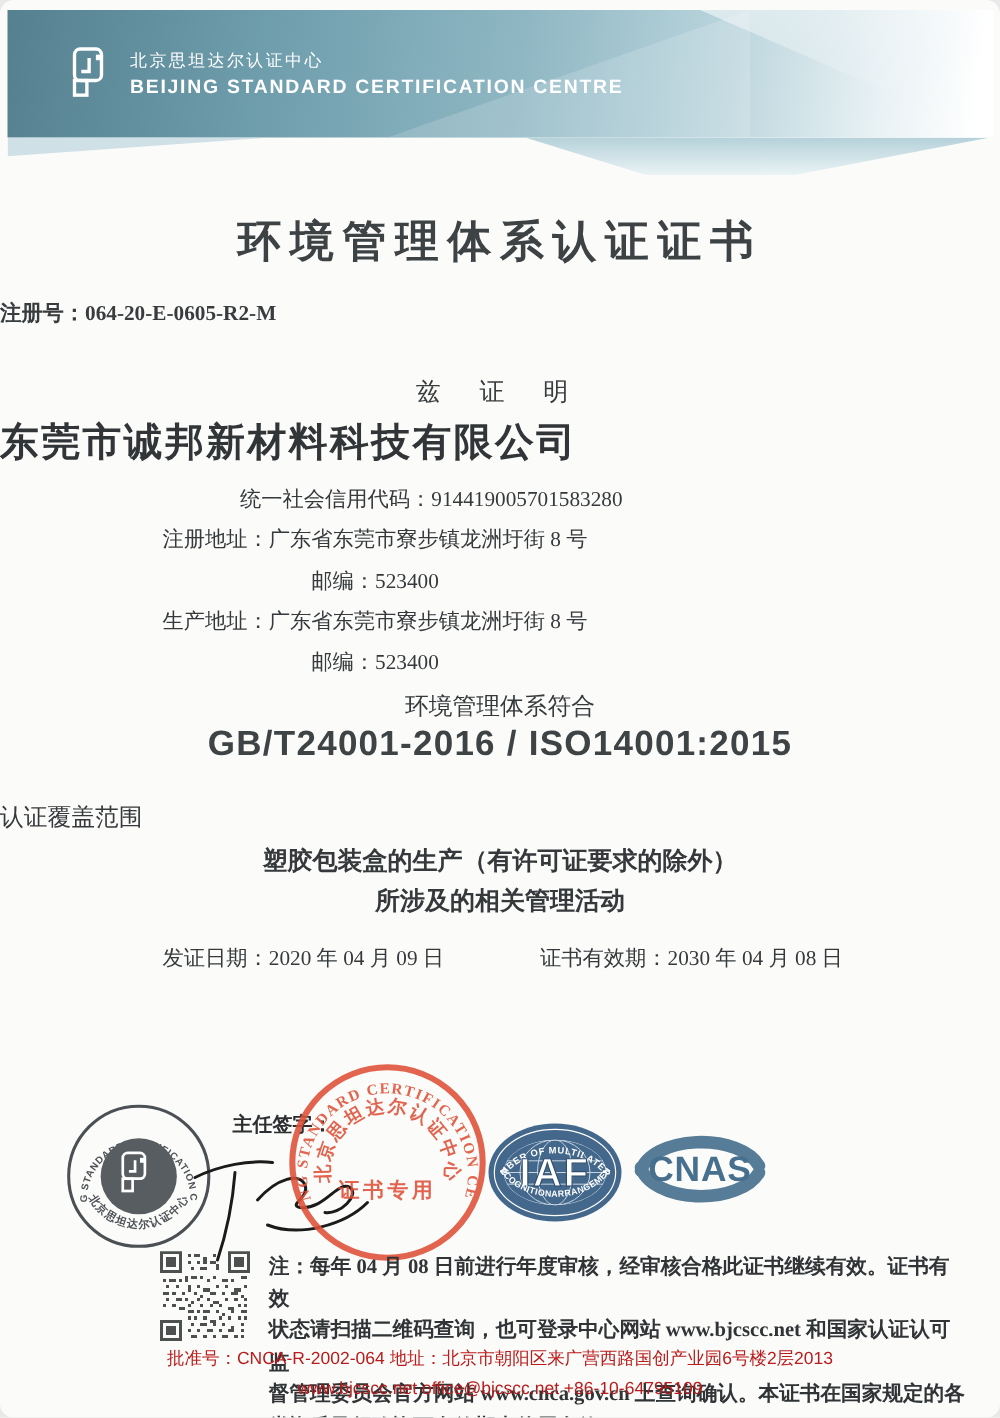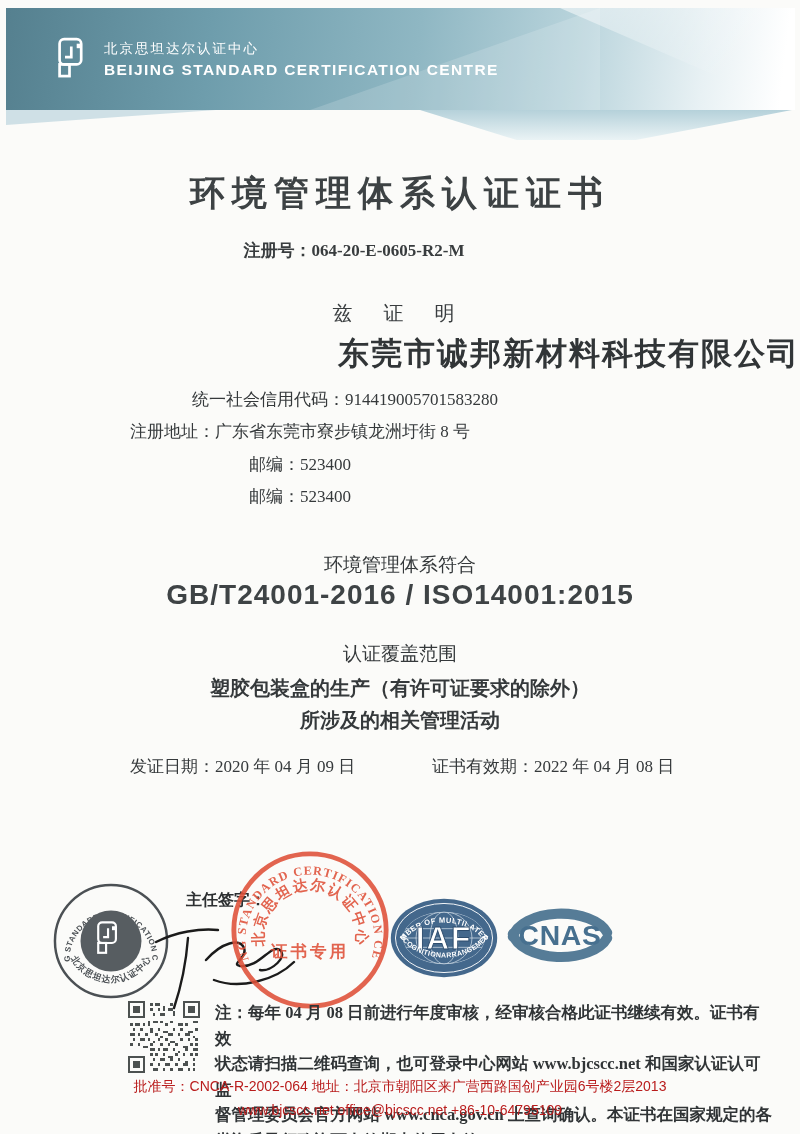--- a/index.html
+++ b/index.html
@@ -1,19 +1,19 @@
 <!DOCTYPE html>
 <html><head>
 <meta charset="utf-8">
 <style>
   * { margin:0; padding:0; box-sizing:border-box; }
   html,body { background:#e9e9e9; }
   body { width:800px; height:1134px; margin:0 auto; position:relative;
          font-family:"Liberation Serif", serif; color:#35393b; }
-  .page { position:absolute; inset:0; background:#fbfbf9; overflow:hidden; }
+  .page { position:absolute; inset:0; background:#fbfbf9; overflow:hidden;border-radius:11px; }
 
   
   .band { position:absolute; left:6px; right:5px; top:8px; height:102px;
     background:linear-gradient(97deg,#55808f 0%,#6e9dac 26%,#8fb7c3 52%,#b9d4dc 72%,#e8f1f4 88%,#ffffff 98%); }
   .facet-a { position:absolute; left:560px; top:8px; width:235px; height:102px;
     background:linear-gradient(135deg, rgba(255,255,255,.55), rgba(255,255,255,0) 70%);
     clip-path:polygon(0 0,100% 0,100% 100%); }
   .facet-b { position:absolute; left:310px; top:8px; width:290px; height:102px;
     background:rgba(255,255,255,.16); clip-path:polygon(0 100%,100% 0,100% 100%); }
   .facet-c { position:absolute; left:420px; top:110px; width:372px; height:30px;
@@ -22,33 +22,33 @@
     background:#cfe0e6; clip-path:polygon(0 0,100% 0,0 100%); }
   .brand { position:absolute; left:56px; top:36px; display:flex; align-items:center; gap:12px; }
   .brand svg { display:block; }
   .brand-text { color:#ffffff; font-family:"Liberation Sans", sans-serif; }
   .brand-cn { font-size:13.5px; letter-spacing:2px; }
   .brand-en { font-size:15.5px; font-weight:bold; letter-spacing:1.4px; margin-top:3px; }
 
   
   .cert-title { position:absolute; left:0; right:0; top:170px; text-align:center;
     font-size:35px; font-weight:bold; letter-spacing:7px; color:#3d4244; }
-  .reg-line { position:absolute; left:0; right:92px; top:239px; text-align:center;
+  .reg-line { position:absolute; left:0; right:92px; top:239px; text-align:left;
     font-size:17px; font-weight:bold; color:#383c3e; }
   .hereby { position:absolute; left:0; right:0; top:300px; text-align:center;
     font-size:20px; letter-spacing:13px; color:#393d3f; }
-  .company { position:absolute; left:0; right:0; top:333px; text-align:right;
+  .company { position:absolute; left:0; right:0; top:333px; text-align:left;
     font-size:31px; font-weight:bold; letter-spacing:2px; color:#313537; }
   .credit { position:absolute; left:0; right:110px; top:388px; text-align:center; font-size:17px; }
   .addr-block { position:absolute; left:130px; top:416px; font-size:17px; line-height:32.5px;text-align:center; }
   .std-intro { position:absolute; left:0; right:0; top:552px; text-align:center; font-size:19px; }
   .std-code { position:absolute; left:0; right:0; top:579px; text-align:center;
     font-family:"Liberation Sans", sans-serif; font-size:28px; font-weight:bold;
     letter-spacing:1px; color:#3e4345; }
-  .scope-head { position:absolute; left:0; right:0; top:641px; text-align:center; font-size:19px; }
+  .scope-head { position:absolute; left:0; right:0; top:641px; font-size:19px; }
   .scope-1 { position:absolute; left:0; right:0; top:675px; text-align:center; font-size:20px; font-weight:bold; }
   .scope-2 { position:absolute; left:0; right:0; top:707px; text-align:center; font-size:20px; font-weight:bold; }
   .dates { position:absolute; left:130px; top:755px; font-size:17px; }
   .date-issue { position:absolute; left:0; top:0; white-space:nowrap; }
   .date-expiry { position:absolute; left:302px; top:0; white-space:nowrap; }
 
   
   .black-seal { position:absolute; left:52px; top:882px; }
   .sig-label { position:absolute; left:186px; top:890px; font-size:16px; font-weight:bold;
     font-family:"Liberation Sans", sans-serif; color:#2c2f31; }
@@ -101,33 +101,34 @@
 
   <div class="hereby">兹 证 明</div>
   <div class="company">东莞市诚邦新材料科技有限公司</div>
   <div class="credit">
     <span>统一社会信用代码：</span><span>914419005701583280</span>
   </div>
 
   <div class="addr-block">
     <div><span>注册地址：</span><span>广东省东莞市寮步镇龙洲圩街 8 号</span></div>
     <div><span>邮编：</span><span>523400</span></div>
+    <div><span>生产地址：</span><span>广东省东莞市寮步镇龙洲圩街 8 号</span></div>
     <div><span>邮编：</span><span>523400</span></div>
   </div>
 
   <div class="std-intro">环境管理体系符合</div>
   <div class="std-code">GB/T24001-2016 / ISO14001:2015</div>
 
   <div class="scope-head">认证覆盖范围</div>
   <div class="scope-1">塑胶包装盒的生产（有许可证要求的除外）</div>
   <div class="scope-2">所涉及的相关管理活动</div>
 
   <div class="dates">
     <span class="date-issue"><span>发证日期：</span><span>2020 年 04 月 09 日</span></span>
-    <span class="date-expiry"><span>证书有效期：</span><span>2022 年 04 月 08 日</span></span>
+    <span class="date-expiry"><span>证书有效期：</span><span>2030 年 04 月 08 日</span></span>
   </div>
 
   <svg class="black-seal" width="118" height="118" viewBox="0 0 120 120">
     <defs>
       <path id="bs-top" d="M 18,78 A 42,42 0 1 1 102,78"></path>
       <path id="bs-bot" d="M 14,56 A 46,46 0 0 0 106,56"></path>
     </defs>
     <circle cx="60" cy="60" r="57" fill="none" stroke="#4b5054" stroke-width="2.5"></circle>
     <text font-family="Liberation Sans, sans-serif" font-size="8" font-weight="bold" fill="#4b5054" letter-spacing=".5">
       <textPath href="#bs-top" startOffset="50%" text-anchor="middle">BEIJING STANDARD CERTIFICATION CENTRE</textPath>

